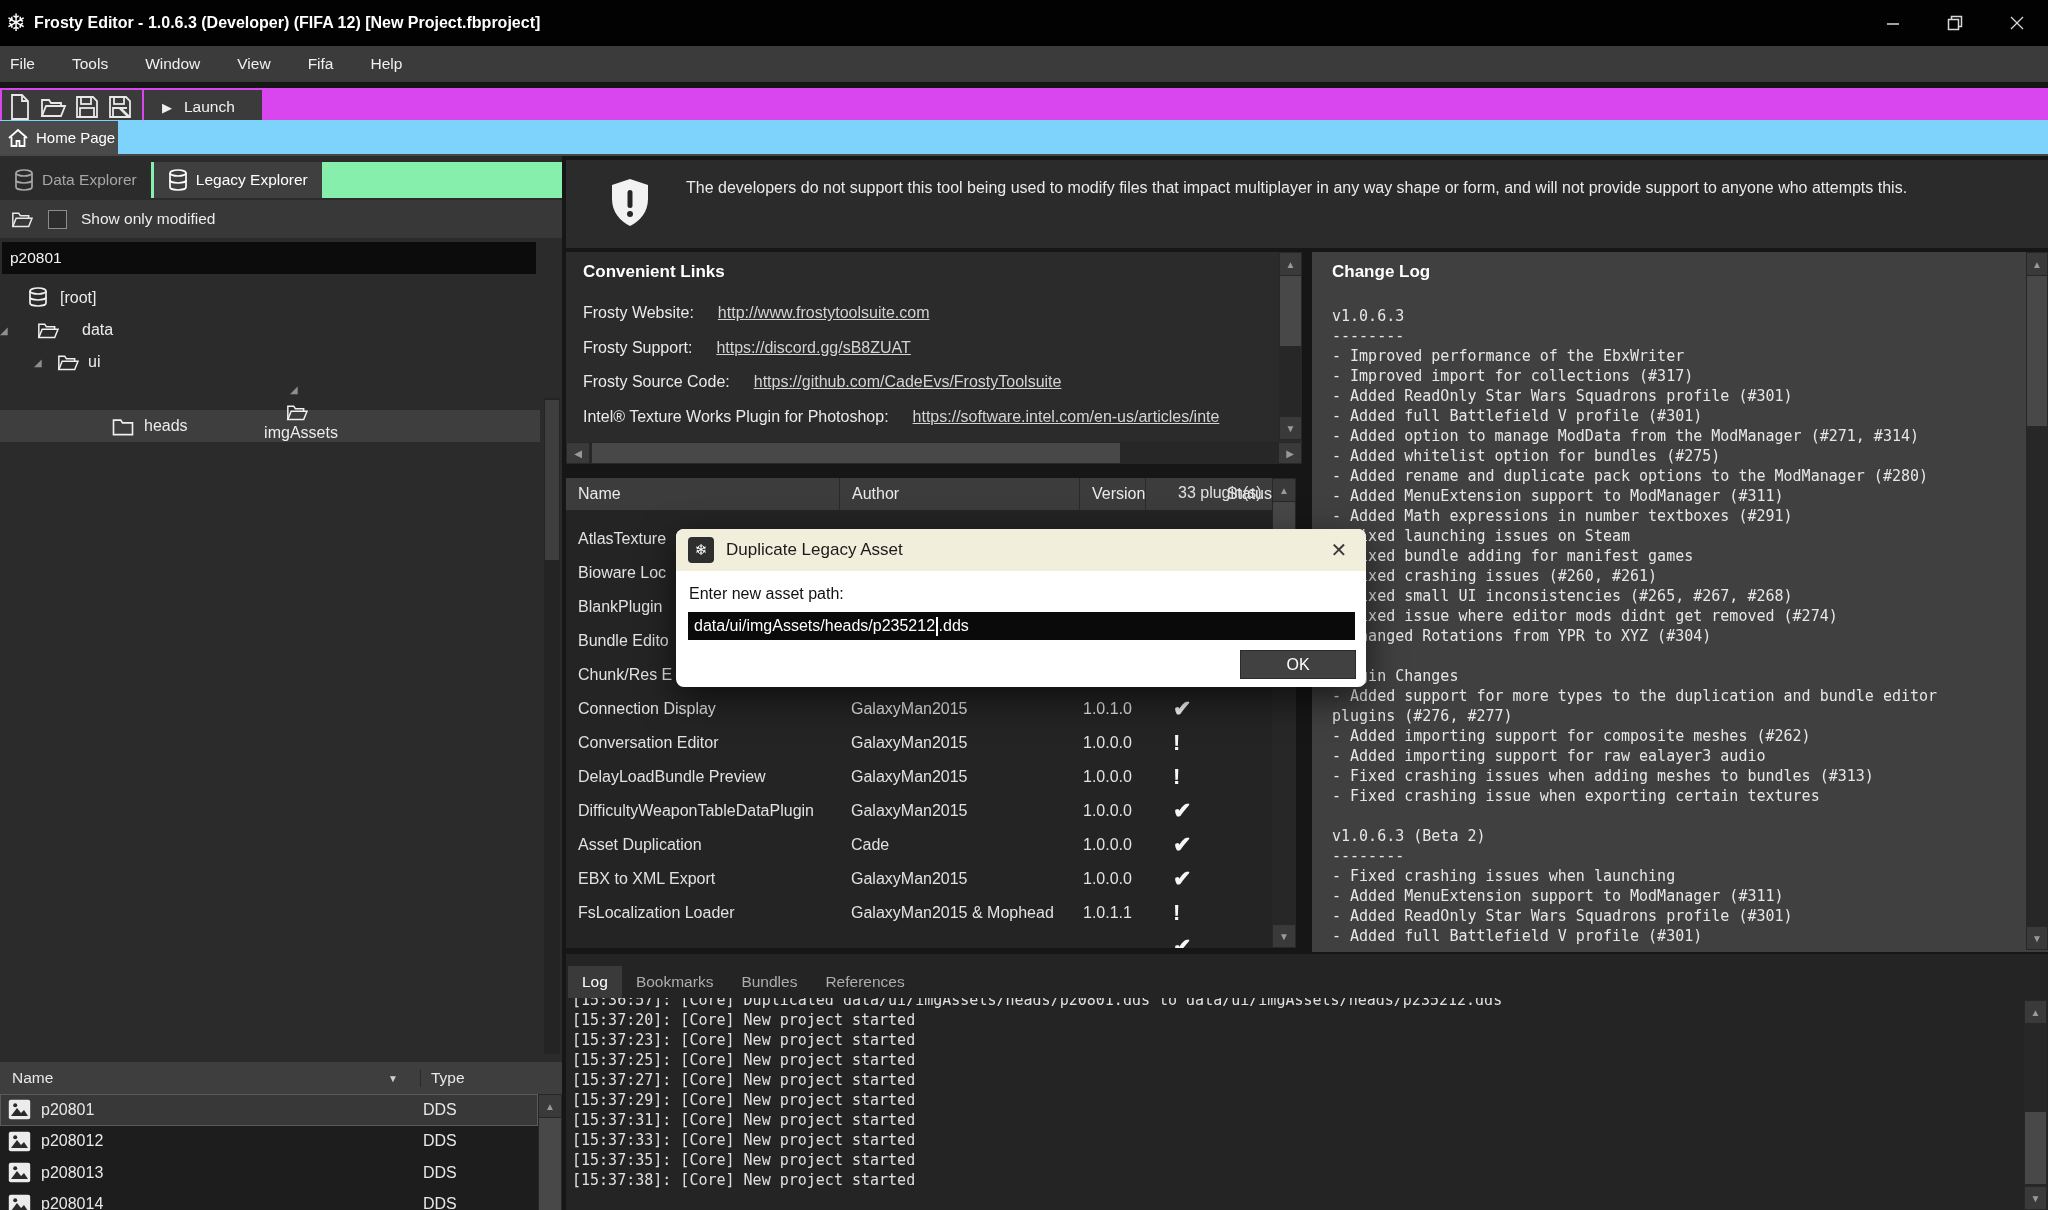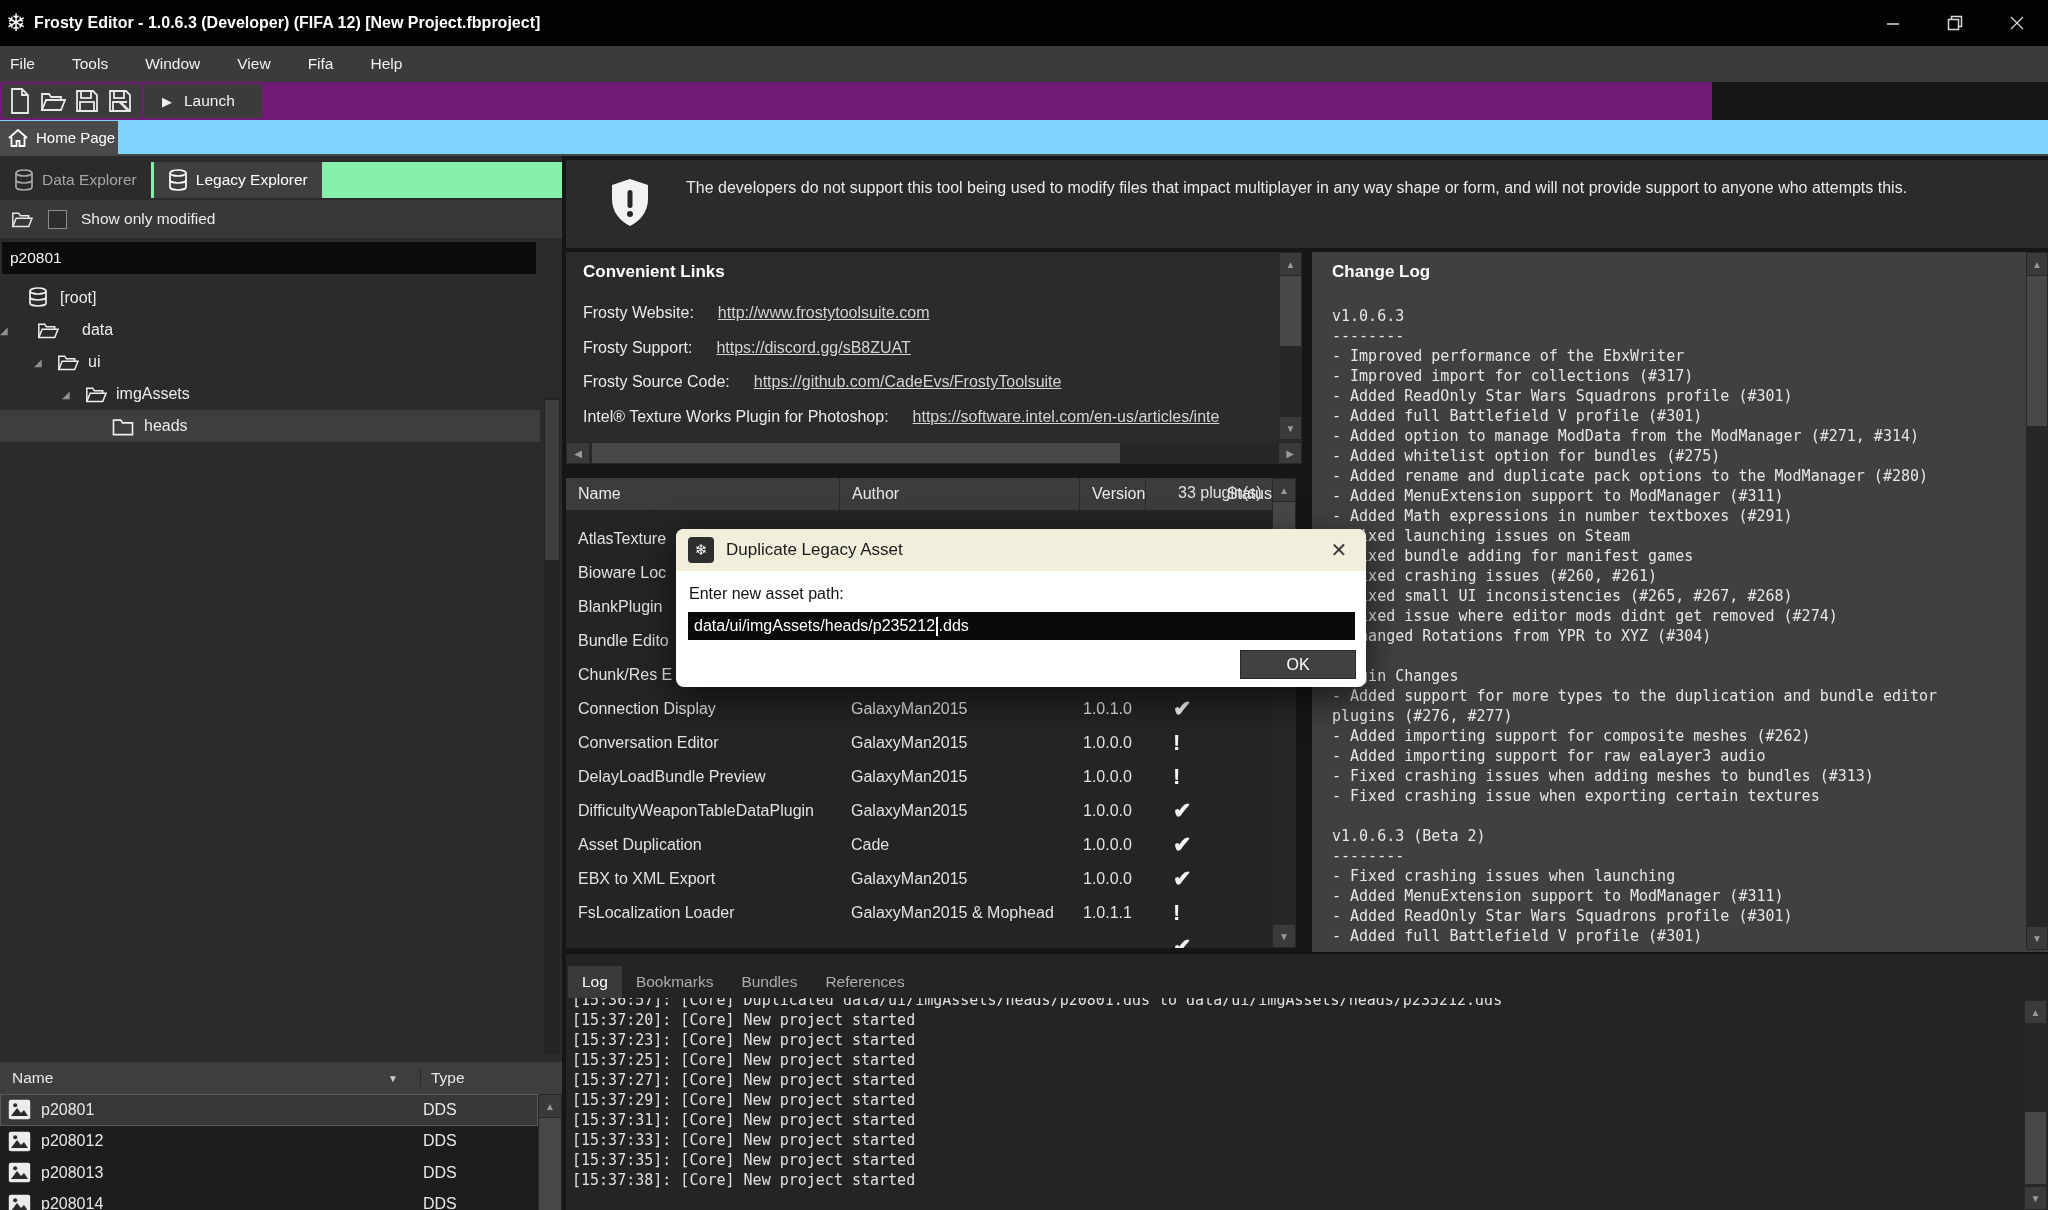--- a/index.html
+++ b/index.html
@@ -11,21 +11,21 @@
   #titlebar { left:0; top:0; width:2048px; height:46px; background:#020202; display:flex; align-items:center; }
   #app-icon { font-size:24px; color:#fff; margin:0 8px 0 6px; }
   #title-text { font-size:16px; font-weight:bold; color:#fff; }
   #win-controls { position:absolute; right:0; top:0; height:46px; display:flex; }
   .win-btn { width:62px; height:46px; display:flex; align-items:center; justify-content:center; color:#d8d8d8; }
   .win-btn svg { stroke:#d8d8d8; }
 
   #menubar { left:0; top:46px; width:2048px; height:36px; background:#3b3b3b; display:flex; align-items:center; padding-left:10px; gap:37px; }
   .menu-item { font-size:15.5px; color:#f0f0f0; }
 
-  #toolbar { left:0; top:82px; width:1712px; height:38px; background:#701a75; }
+  #toolbar { left:0; top:88px; width:2048px; height:38px; background:#d946ef; }
   #tb-icons { position:absolute; left:2px; top:2px; width:140px; height:34px; background:#3b3b3b; display:flex; align-items:center; gap:9px; padding-left:7px; }
   .tb-ic svg { display:block; }
   #tb-launch { position:absolute; left:144px; top:2px; width:118px; height:34px; background:#3b3b3b; display:flex; align-items:center; padding-left:18px; gap:12px; }
   #tb-launch .play::before { content:"▶"; color:#f0f0f0; font-size:13px; }
   #tb-launch .lbl { font-size:15.5px; color:#f2f2f2; }
 
   #tabstrip { left:0; top:120px; width:2048px; height:34px; background:#7dd3fc; }
   #home-tab { position:absolute; left:0; top:1px; width:118px; height:33px; background:#4a4a4a; display:flex; align-items:center; gap:8px; padding-left:8px; }
   #home-tab .lbl { font-size:15px; color:#fff; }
   #tab-underline { left:0; top:154px; width:2048px; height:2px; background:#474747; }
@@ -298,21 +298,21 @@
         <span class="ticon">
           <svg width="24" height="20" viewBox="0 0 26 24" fill="none" stroke="#f0f0f0" stroke-width="1.8">
             <path d="M2 21 v-16 h7 l2 3 h10 v3"></path>
             <path d="M2 21 l4 -10 h19 l-4 10 z"></path>
           </svg>
         </span>
 
         <span class="tlabel">ui</span>
       </div>
 
-      <div class="tree-row" style="padding-left: 62px;">
+      <div class="tree-row" style="padding-left: 62px; flex-direction: column;">
         <span class="tw expander"></span>
 
         <span class="ticon">
           <svg width="24" height="20" viewBox="0 0 26 24" fill="none" stroke="#f0f0f0" stroke-width="1.8">
             <path d="M2 21 v-16 h7 l2 3 h10 v3"></path>
             <path d="M2 21 l4 -10 h19 l-4 10 z"></path>
           </svg>
         </span>
 
         <span class="tlabel">imgAssets</span>

